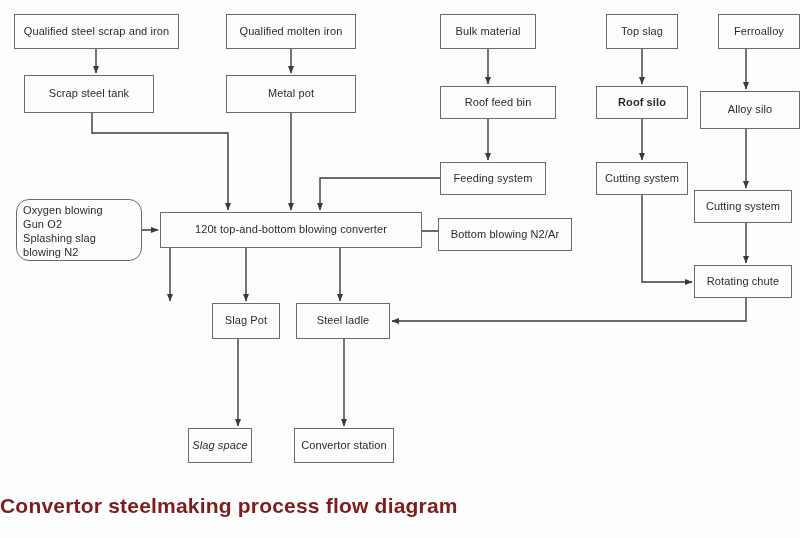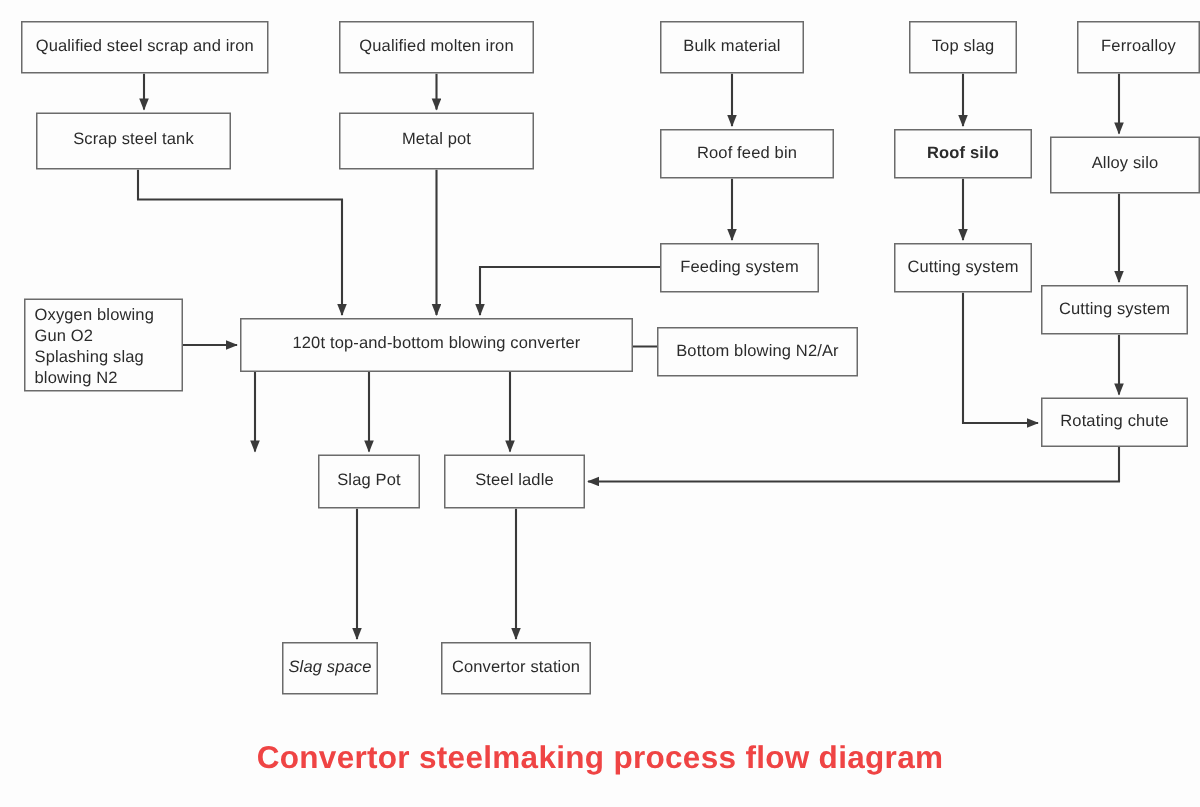--- a/index.html
+++ b/index.html
@@ -47,24 +47,23 @@
   }
   .node.multiline span {
     display: block;
     white-space: nowrap;
   }
   #diagram-title {
     position: absolute;
     left: 0;
     top: 494px;
     width: 800px;
-    text-align: center;
     font-size: 21px;
     font-weight: bold;
-    color: #ef4444;
+    color: #7f1d1d;
     letter-spacing: 0.2px;
   }
 </style>
 </head>
 <body>
 
 <div id="canvas">
 
   <svg id="edges" viewBox="0 0 800 538" xmlns="http://www.w3.org/2000/svg">
     <defs>
@@ -137,21 +136,21 @@
   <div class="node" style="left:596px; top:86px; width:92px; height:33px;font-weight:bold;">Roof silo</div>
 
   <div class="node" style="left:700px; top:91px; width:100px; height:38px;">Alloy silo</div>
 
   <div class="node" style="left:440px; top:162px; width:106px; height:33px;">Feeding system</div>
 
   <div class="node" style="left:596px; top:162px; width:92px; height:33px;">Cutting system</div>
 
   <div class="node" style="left:694px; top:190px; width:98px; height:33px;">Cutting system</div>
 
-  <div class="node multiline" style="left:16px; top:199px; width:106px; height:62px;">
+  <div class="node multiline" style="left:16px; top:199px; width:126px; height:62px;border-radius:13px;">
     <span>Oxygen blowing</span>
     <span>Gun O2</span>
     <span>Splashing slag</span>
     <span>blowing N2</span>
   </div>
 
   <div class="node" style="left:160px; top:212px; width:262px; height:36px;">120t top-and-bottom blowing converter</div>
 
   <div class="node" style="left:438px; top:218px; width:134px; height:33px;">Bottom blowing N2/Ar</div>
 

